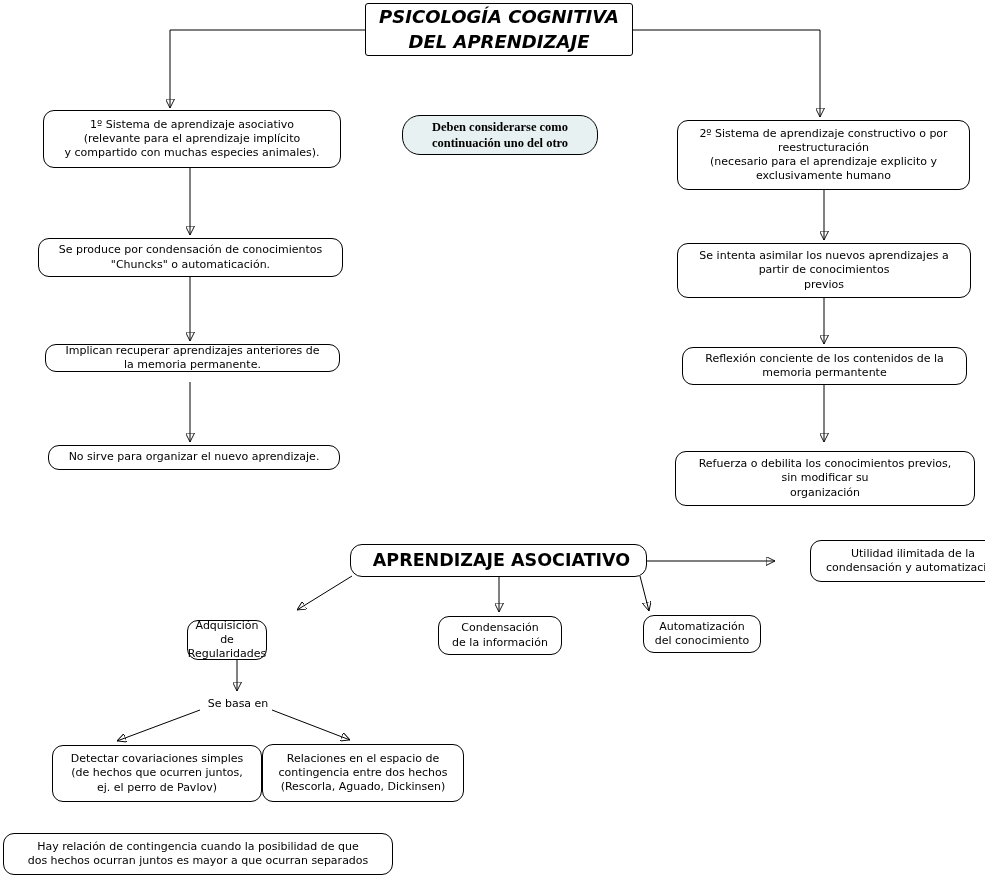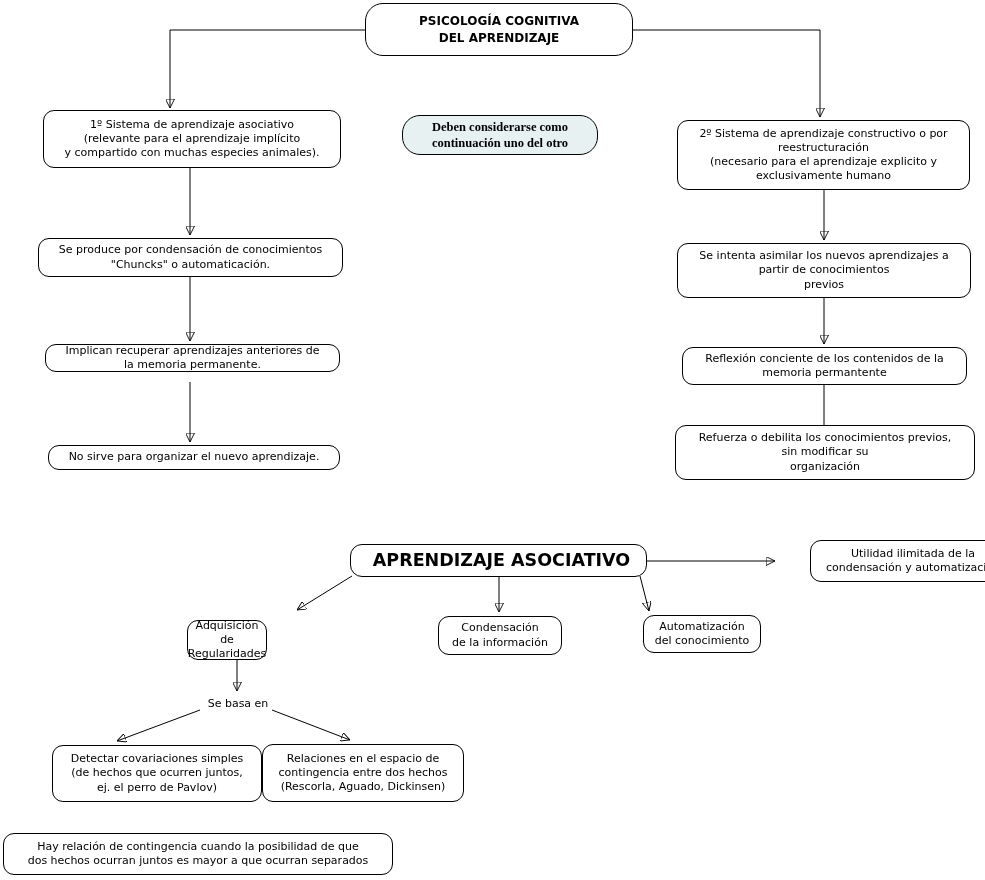--- a/index.html
+++ b/index.html
@@ -22,21 +22,21 @@
     border-radius: 11px;
     display: flex;
     align-items: center;
     justify-content: center;
     text-align: center;
     font-size: 11px;
     line-height: 1.28;
     padding: 2px 4px;
   }
   .lbl { white-space: pre-line; }
-  .title-node { font-weight: bold; font-size: 12px; line-height: 1.35; border-radius: 18px; }
+  .title-node { font-weight: bold; font-size: 18px; line-height: 1.35; border-radius: 3px; font-style: italic; }
   .assoc-node { font-weight: bold; font-size: 17.5px; border-radius: 12px; padding-left: 10px; }
   .note-node  { font-weight: bold; font-size: 12.5px; background: var(--note-bg, #e8f1f2); border-radius: 18px; font-family: Liberation Serif, serif; }
   .plain-text { border: none; background: transparent; border-radius: 0; padding: 0; }
 </style>
 </head>
 <body>
 
 <div id="canvas">
 
   <svg id="edges" xmlns="http://www.w3.org/2000/svg">
@@ -103,21 +103,21 @@
     <span class="lbl">Se intenta asimilar los nuevos aprendizajes a
 partir de conocimientos
 previos</span>
   </div>
 
   <div class="node" style="left:682px; top:347px; width:285px; height:38px;">
     <span class="lbl">Reflexión conciente de los contenidos de la
 memoria permantente</span>
   </div>
 
-  <div class="node" style="left:675px; top:425px; width:300px; height:55px;">
+  <div class="node" style="left:675px; top:451px; width:300px; height:55px;">
     <span class="lbl">Refuerza o debilita los conocimientos previos,
 sin modificar su
 organización</span>
   </div>
 
   <div class="node assoc-node" style="left:350px; top:544px; width:297px; height:33px;">
     <span class="lbl">APRENDIZAJE ASOCIATIVO</span>
   </div>
 
   <div class="node" style="left:810px; top:540px; width:206px; height:42px;">

